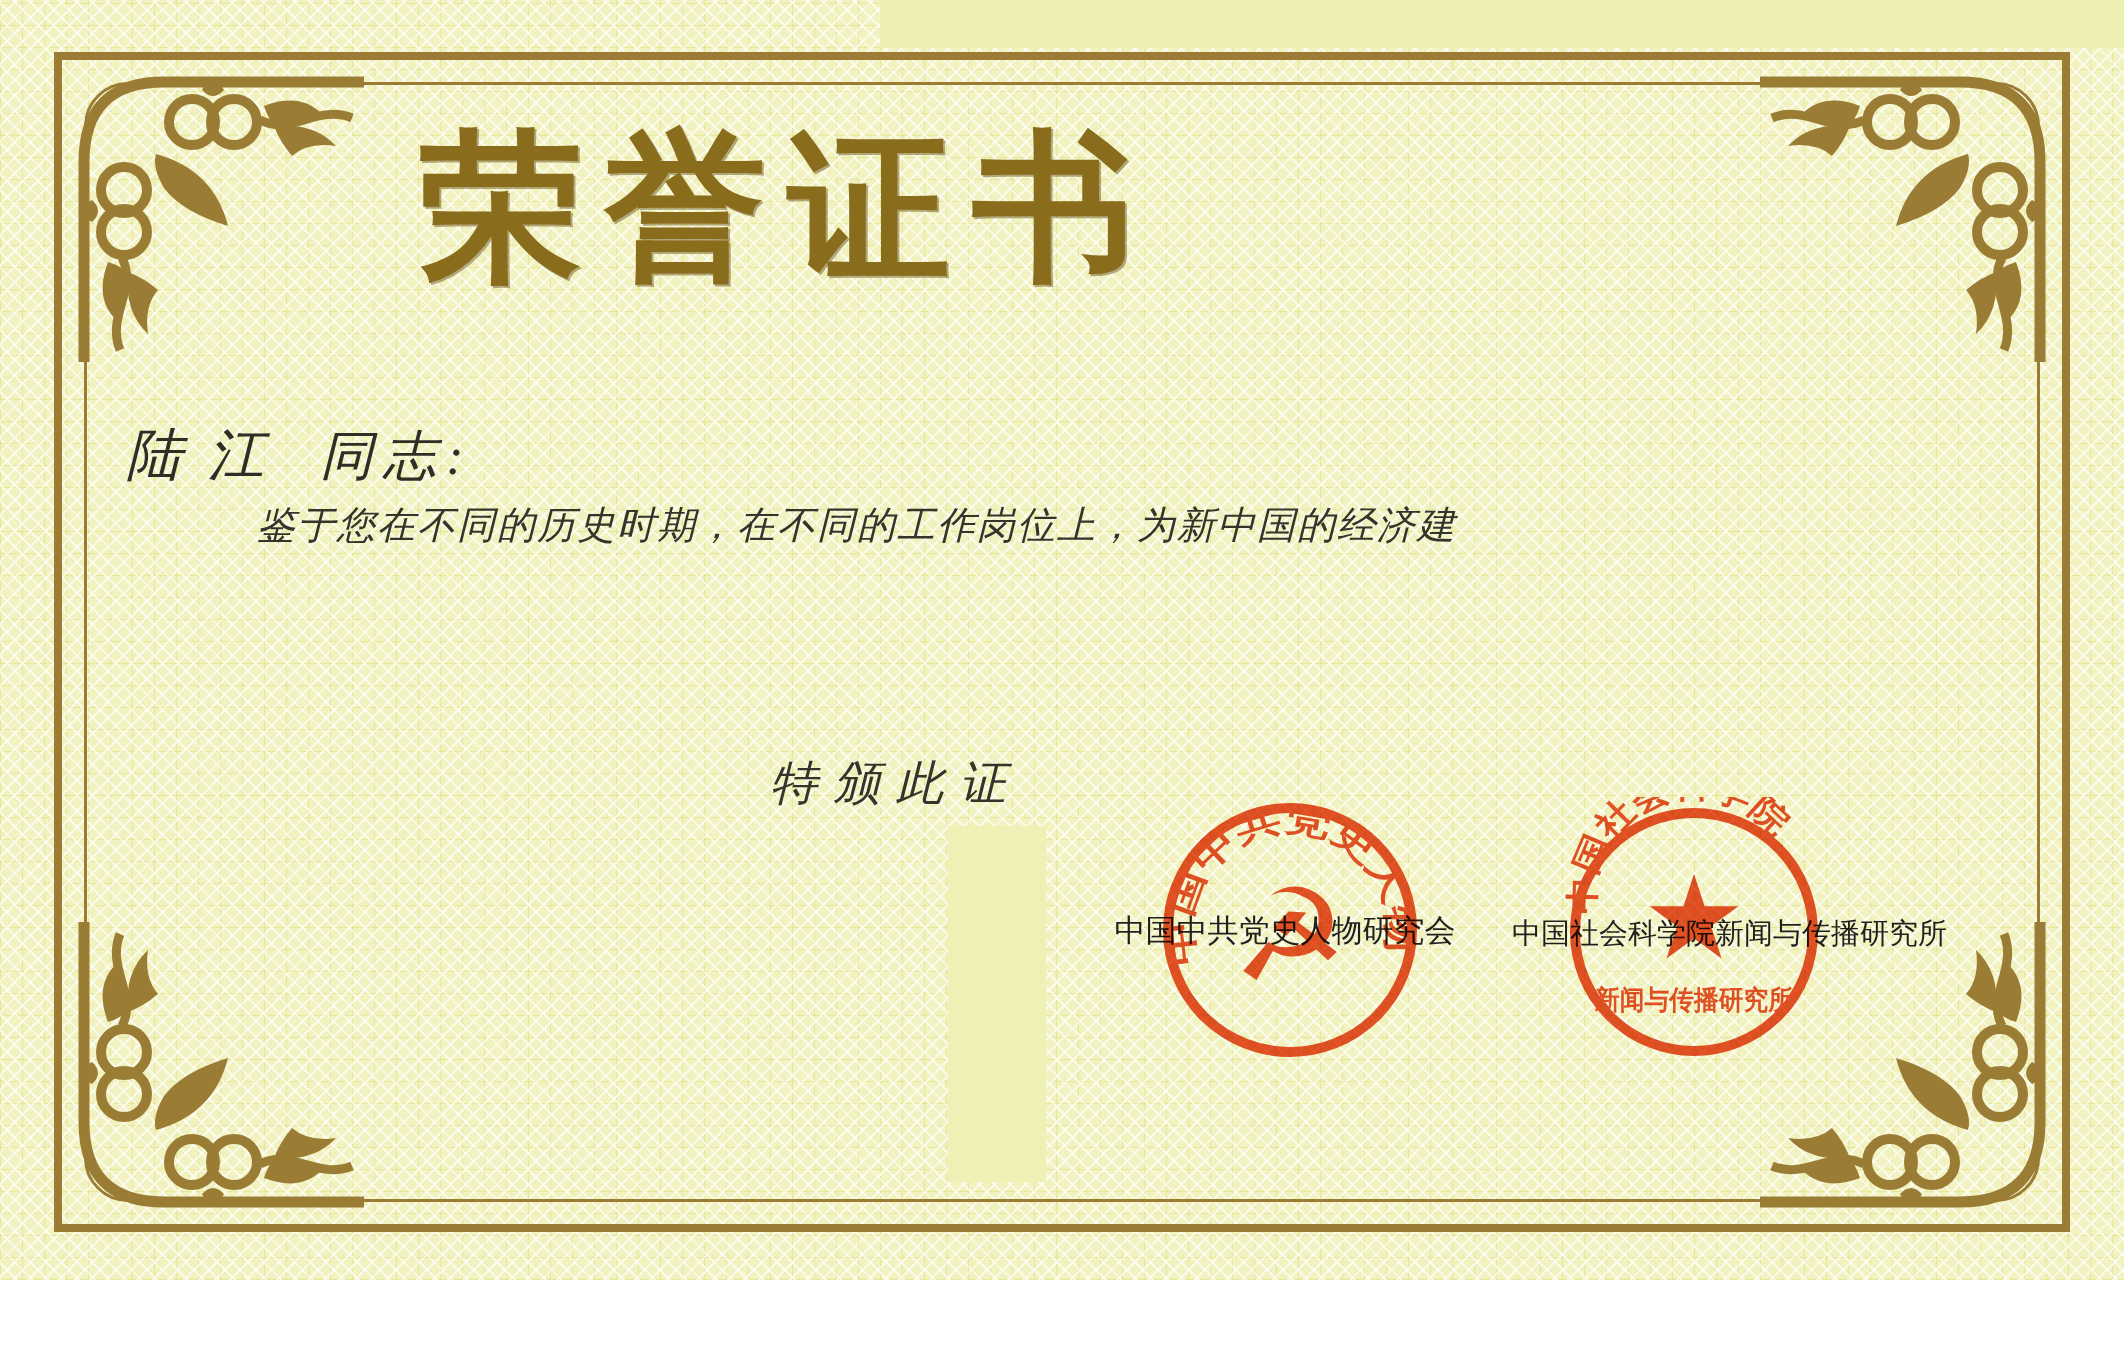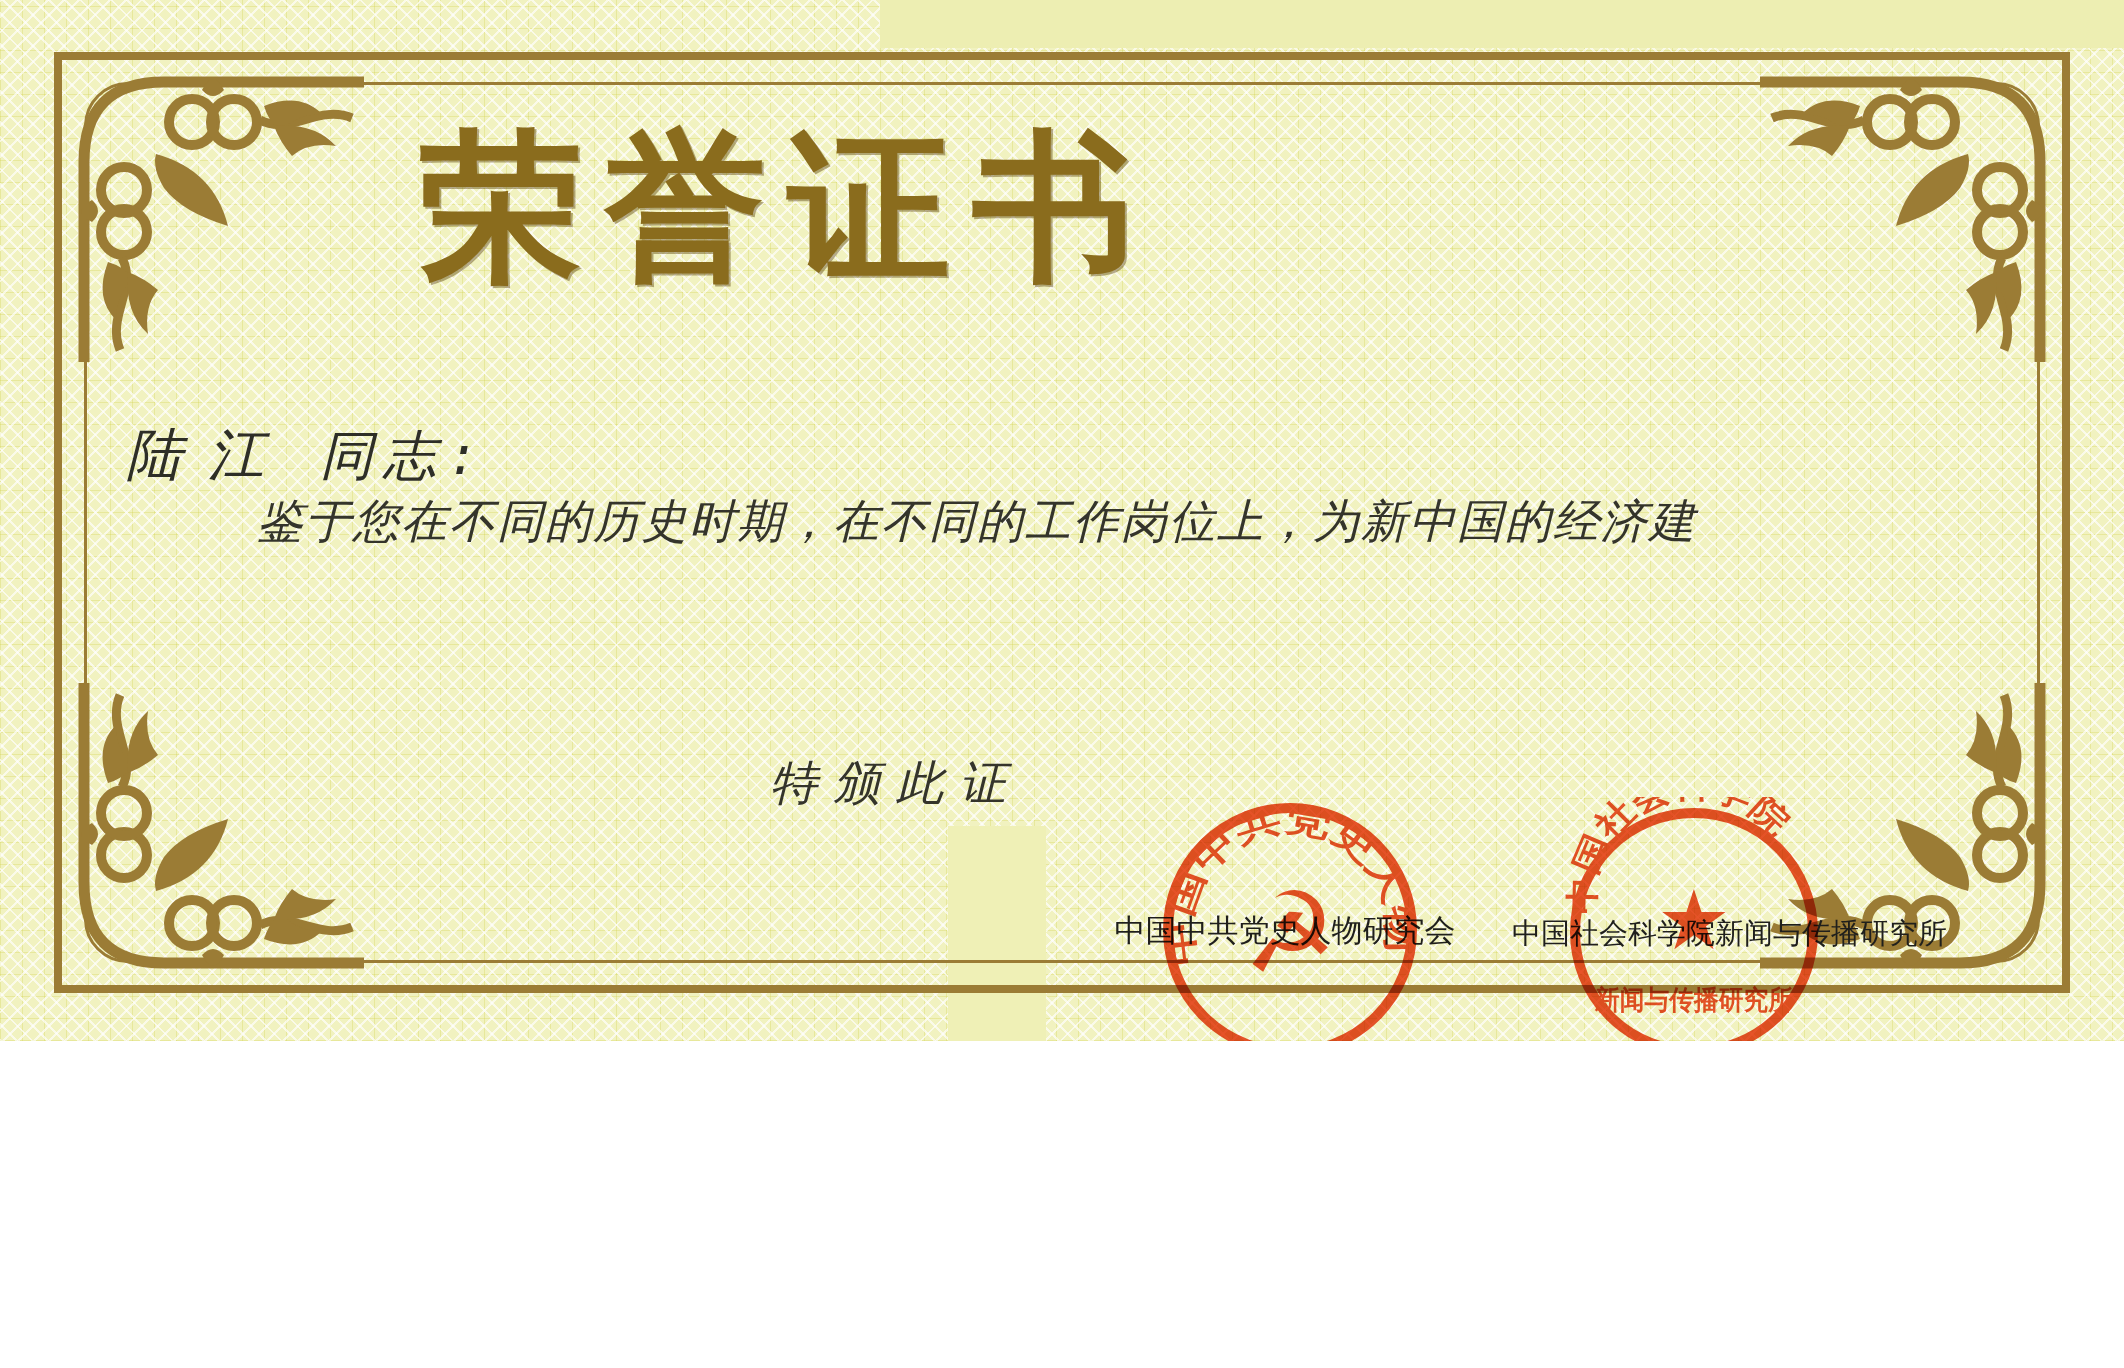--- a/index.html
+++ b/index.html
@@ -1,26 +1,26 @@
 <!DOCTYPE html>
 <html><head>
 <meta charset="utf-8">
 <style>
   html,body{margin:0;padding:0;}
   .cert{
     position:relative;
-    width:2124px;height:1041px;
+    width:2124px;height:1280px;
     overflow:hidden;
     background-color:#f1f2c0;
     background-image:
       repeating-linear-gradient(45deg, rgba(255,255,255,0.65) 0 2px, rgba(255,255,255,0) 2px 11px),
       repeating-linear-gradient(135deg, rgba(255,255,255,0.65) 0 2px, rgba(255,255,255,0) 2px 11px),
       repeating-linear-gradient(0deg, rgba(213,213,88,0.35) 0 1px, transparent 1px 22px),
       repeating-linear-gradient(90deg, rgba(213,213,88,0.35) 0 1px, transparent 1px 22px);
-    font-family:Liberation Mono, monospace;
+    font-family:Liberation Serif, serif;
   }
   .artifact{position:absolute;background:#eff0b6;}
   .outer-frame{
     position:absolute; left:54px; top:52px; right:54px; bottom:48px;
     border:8px solid #9b7c35;
   }
   .inner-frame{
     position:absolute; left:84px; top:82px; right:84px; bottom:78px;
     border:3px solid #9b7c35; border-radius:44px;
   }
@@ -36,21 +36,21 @@
     text-shadow:2px 2px 0 rgba(96,72,16,0.45);
   }
   .recipient{
     position:absolute; left:126px; top:418px;
     color:#2e2e27; font-style:italic; white-space:nowrap;
   }
   .recipient .rname{font-size:56px; letter-spacing:26px; margin-right:30px;}
   .recipient .rsal{font-size:53px; letter-spacing:10px;}
   .body-text{
     position:absolute; left:205px; top:486px; width:1560px;
-    font-size:46px; line-height:79px; letter-spacing:2px;
+    font-size:38px; line-height:79px; letter-spacing:2px;
     color:#34342b; font-style:italic; white-space:nowrap;
   }
   .body-text .line.indent{text-indent:52px;}
   .closing{
     position:absolute; left:738px; top:752px;
     font-size:47px; letter-spacing:16px; color:#34342b; font-style:italic;margin-left:32px;
   }
   .issuer{
     position:absolute; color:#1f1f1c; white-space:nowrap; text-align:center;
   }

